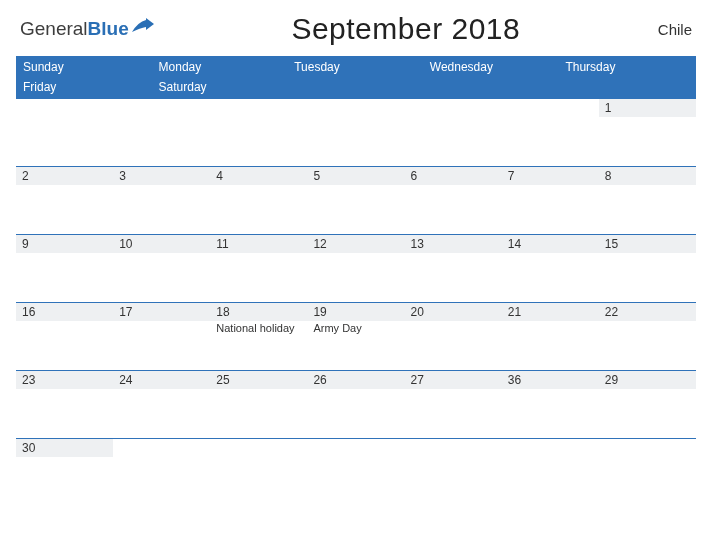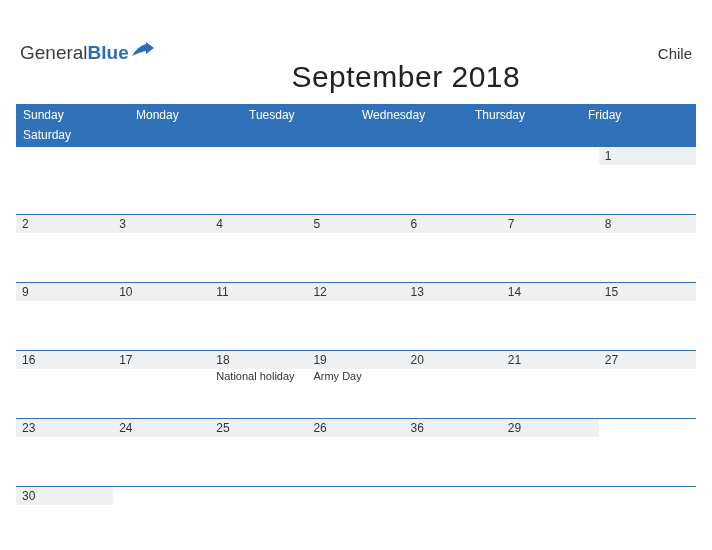--- a/index.html
+++ b/index.html
@@ -26,29 +26,28 @@
     font-weight: 400;
   }
   .logo-text .g1 { color: #3d3d3d; text-align: center; }
   .logo-text .g2 { color: #2a6fb5; font-weight: 600; }
   .logo-swoosh { margin-left: 1px; }
   .title {
     font-size: 30px;
     font-weight: 400;
     color: #222;
     letter-spacing: 0.5px;
-    margin-top: 48px;
   }
   .country {
     font-size: 15px;
     color: #333;
   }
   .header-row {
     display: grid;
-    grid-template-columns: repeat(6, 1fr);
+    grid-template-columns: repeat(5, 1fr);
     background: #2f72b9;
     color: #fff;
     border: 1px solid #2f72b9;
   }
   .header-row .hcell {
     font-size: 12px;
     padding: 3px 6px;
     text-align: left;
   }
   .week-row {
@@ -188,36 +187,39 @@
         <div class="date-strip">19</div>
         <div class="event">Army Day</div>
       </div>
       <div class="day-cell">
         <div class="date-strip">20</div>
       </div>
       <div class="day-cell">
         <div class="date-strip">21</div>
       </div>
       <div class="day-cell">
+        <div class="date-strip">22</div>
+      </div>
+    </div>
+    <div class="week-row">
+      <div class="day-cell">
+        <div class="date-strip">23</div>
+      </div>
+      <div class="day-cell">
+        <div class="date-strip">24</div>
+      </div>
+      <div class="day-cell">
+        <div class="date-strip">25</div>
+      </div>
+      <div class="day-cell">
+        <div class="date-strip">26</div>
+      </div>
+      <div class="day-cell">
         <div class="date-strip">27</div>
       </div>
-    </div>
-    <div class="week-row">
-      <div class="day-cell">
-        <div class="date-strip">23</div>
-      </div>
-      <div class="day-cell">
-        <div class="date-strip">24</div>
-      </div>
-      <div class="day-cell">
-        <div class="date-strip">25</div>
-      </div>
-      <div class="day-cell">
-        <div class="date-strip">26</div>
-      </div>
       <div class="day-cell">
         <div class="date-strip">36</div>
       </div>
       <div class="day-cell">
         <div class="date-strip">29</div>
       </div>
     </div>
     <div class="week-row">
       <div class="day-cell">
         <div class="date-strip">30</div>

